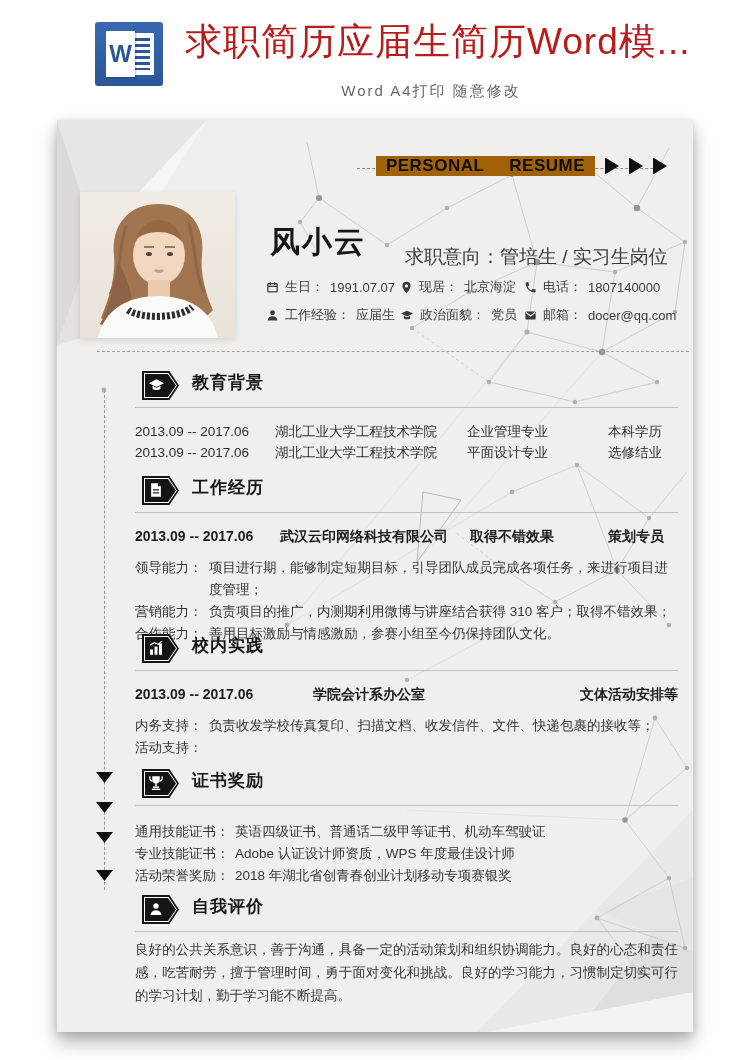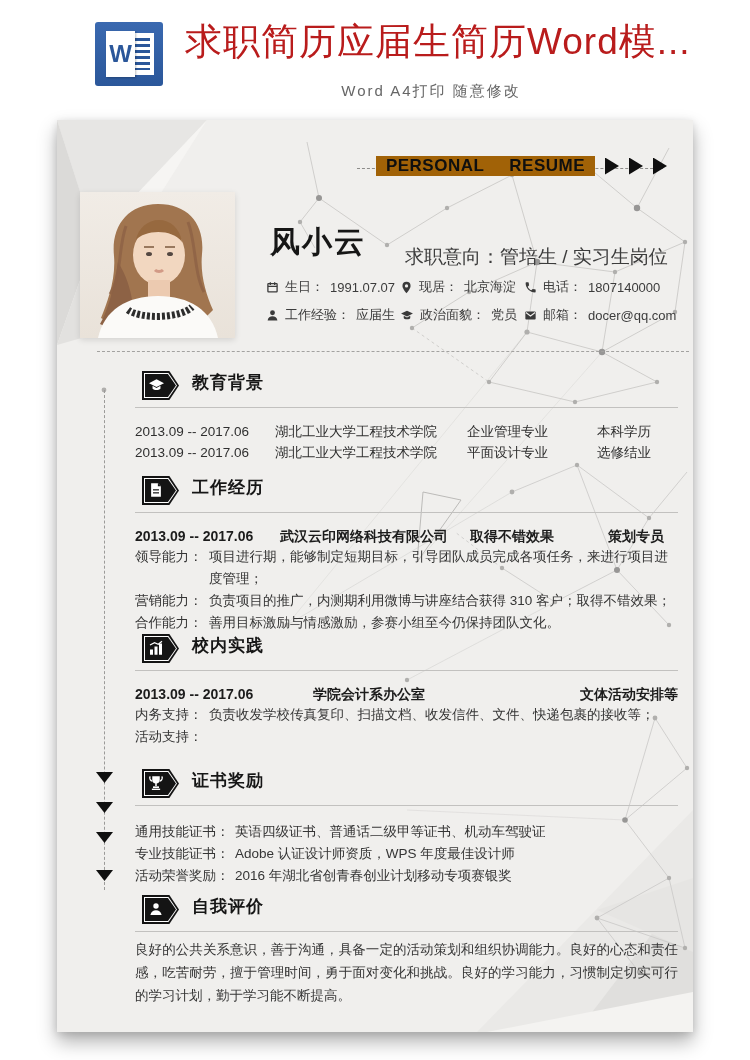--- a/index.html
+++ b/index.html
@@ -63,29 +63,29 @@
 
   .badge{position:relative;width:37px;height:29px;flex:0 0 auto;}
   .badge .b1,.badge .b2,.badge .b3{position:absolute;clip-path:polygon(0 0,74% 0,100% 50%,74% 100%,0 100%);}
   .badge .b1{inset:0;background:#141414;}
   .badge .b2{inset:2px;background:#ffffff;}
   .badge .b3{inset:3px;background:#141414;}
   .badge svg{position:absolute;left:5px;top:5px;z-index:2;}
 
   .edu-rows{margin-top:13px;font-size:13.5px;color:#2f2f2f;}
   .edu-row{display:grid;grid-template-columns:140px 192px 1fr 92px;height:21px;align-items:center;}
-  .edu-row .c-degree{text-align:center;padding-right:16px;}
+  .edu-row .c-degree{text-align:right;padding-right:16px;}
 
   .bold-row{margin-top:15px;display:grid;font-size:14px;font-weight:bold;color:#1c1c1c;}
   .work-bold{grid-template-columns:145px 190px 1fr 82px;}
   .work-bold .c-pos{text-align:right;padding-right:14px;}
   .practice-bold{grid-template-columns:178px 1fr 122px;}
   .practice-bold .c-pos{text-align:right;}
 
-  .item-rows{margin-top:0;font-size:13.5px;color:#353535;}
+  .item-rows{margin-top:11px;font-size:13.5px;color:#353535;}
   .item-row{display:grid;grid-template-columns:74px 1fr;line-height:22px;}
   .awards .item-rows{margin-top:15px;}
   .awards .item-row{grid-template-columns:100px 1fr;}
 
   .eval-text{margin-top:6px;font-size:13.5px;line-height:23px;color:#353535;text-align:justify;}
 </style>
 </head>
 <body>
 
 <div class="titlebar">
@@ -405,21 +405,21 @@
         <div class="item-row">
           <span>通用技能证书：</span>
           <span>英语四级证书、普通话二级甲等证书、机动车驾驶证</span>
         </div>
         <div class="item-row">
           <span>专业技能证书：</span>
           <span>Adobe 认证设计师资质，WPS 年度最佳设计师</span>
         </div>
         <div class="item-row">
           <span>活动荣誉奖励：</span>
-          <span>2016 年湖北省创青春创业计划移动专项赛银奖</span>
+          <span>2018 年湖北省创青春创业计划移动专项赛银奖</span>
         </div>
       </div>
     </div>
 
     <div class="section sec-eval">
       <div class="sec-head">
         <div class="badge">
             <div class="b1"></div>
             <div class="b2"></div>
             <div class="b3"></div>

